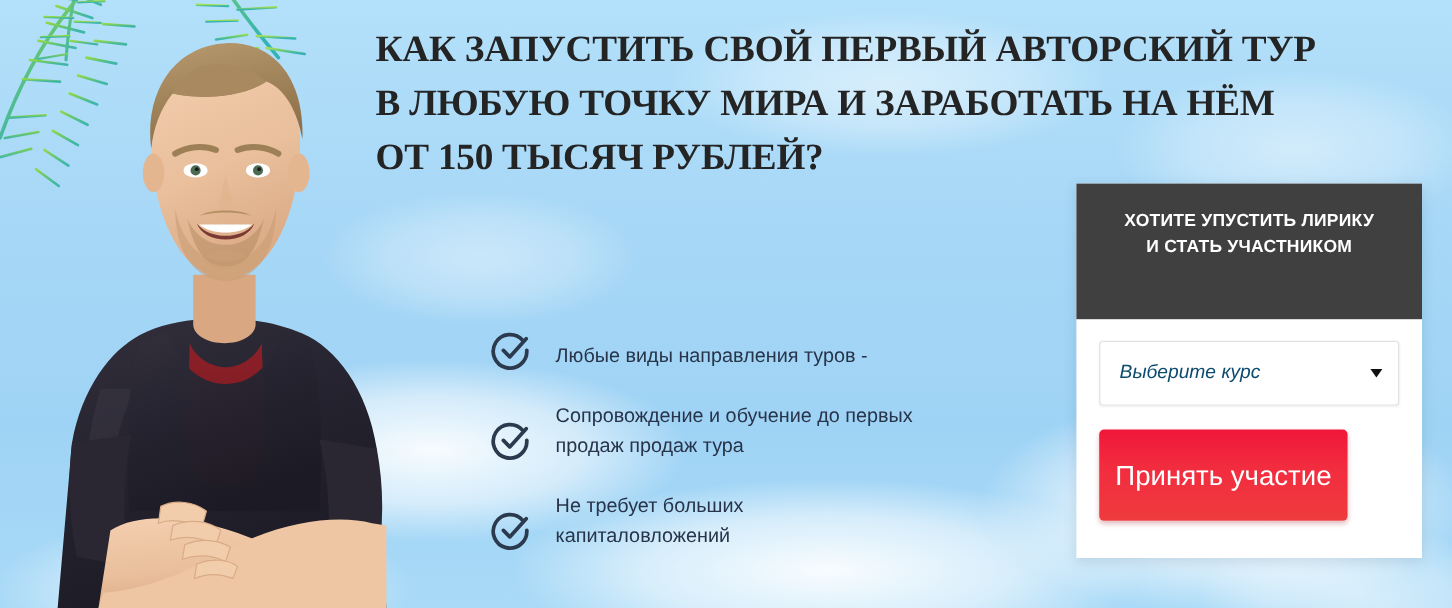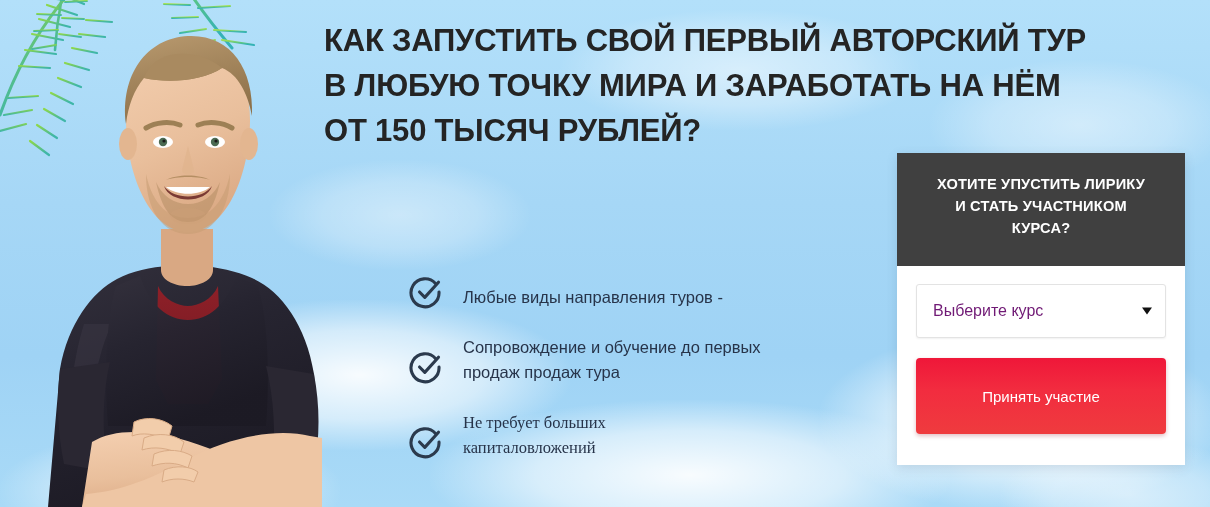--- a/index.html
+++ b/index.html
@@ -35,22 +35,22 @@
   
   .palm { position:absolute; left:-40px; top:-70px; width:330px; height:300px; }
   .palm svg { display:block; }
 
   
   .person { position:absolute; left:22px; top:24px; width:330px; height:483px; }
   .person svg { display:block; }
 
   
   .headline {
-    position:absolute; left:324px; top:18px; width:870px;
-    font-family:Liberation Sans, sans-serif;
+    position:absolute; left:313px; top:18px; width:870px;
+    font-family:Liberation Serif, serif;
     font-weight:bold;
     font-size:31px;
     line-height:45px;
     letter-spacing:-0.2px;
     color:#242424;
     text-transform:uppercase;
   }
   .headline .hl { display:block; white-space:nowrap; }
 
   
@@ -71,21 +71,21 @@
     position:absolute; left:32px; top:9px; width:560px;
     color:#ffffff;
     font-size:17.5px;
     line-height:26px;
   }
   .ribbon-text b { font-weight:bold; }
 
   
   .bullets { position:absolute; left:408px; top:272px; width:470px; }
   .bullet { display:flex; align-items:flex-end; margin-bottom:23px; }
-  .bullet:last-child { margin-bottom:0;font-family:Liberation Serif, serif; }
+  .bullet:last-child { margin-bottom:0; }
   .check-ico { flex:0 0 36px; width:36px; height:36px; margin-right:19px; margin-top:2px; }
   .check-ico svg { display:block; }
   .bullet-text {
     font-size:16.5px;
     line-height:25px;
     color:#27344a;
     padding-top:2px;
   }
 
   
@@ -112,38 +112,39 @@
     width:250px; height:54px;
     background:#ffffff;
     border:1px solid #e3e3e3;
     border-radius:3px;
     box-shadow:0 1px 2px rgba(0,0,0,0.06);
     display:flex; align-items:center;
     padding:0 16px;
   }
   .select-value {
     font-size:16px;
-    color:#701a75;
+    color:#0c4a6e;
+    font-style:italic;
   }
   .caret {
     position:absolute; right:13px; top:50%; transform:translateY(-50%);
     width:0; height:0;
     border-left:5px solid transparent;
     border-right:5px solid transparent;
     border-top:7px solid #111111;
   }
   .cta {
     margin-top:20px;
-    width:250px; height:76px;
+    width:207px; height:76px;
     border:none;
     border-radius:4px;
     background:linear-gradient(180deg,#ef1739 0%, #f22c3f 42%, #ef3b3e 100%);
     color:#ffffff;
     font-family:"Liberation Sans", sans-serif;
-    font-size:15px;
+    font-size:23px;
     cursor:pointer;
     box-shadow:0 2px 4px rgba(150,20,40,0.28);
   }
 </style>
 </head>
 <body>
 
 <div class="stage">
 
   <div class="sky"></div>
@@ -394,21 +395,20 @@
         <span>капиталовложений</span>
       </span>
     </div>
 
   </div>
 
   <div class="form-panel">
     <div class="form-head">
       <div>ХОТИТЕ УПУСТИТЬ ЛИРИКУ</div>
       <div>И СТАТЬ УЧАСТНИКОМ</div>
-      <div>КУРСА?</div>
     </div>
     <div class="form-body">
       <div class="select-wrap">
         <span class="select-value">Выберите курс</span>
         <span class="caret"></span>
       </div>
       <button class="cta">Принять участие</button>
     </div>
   </div>
 

